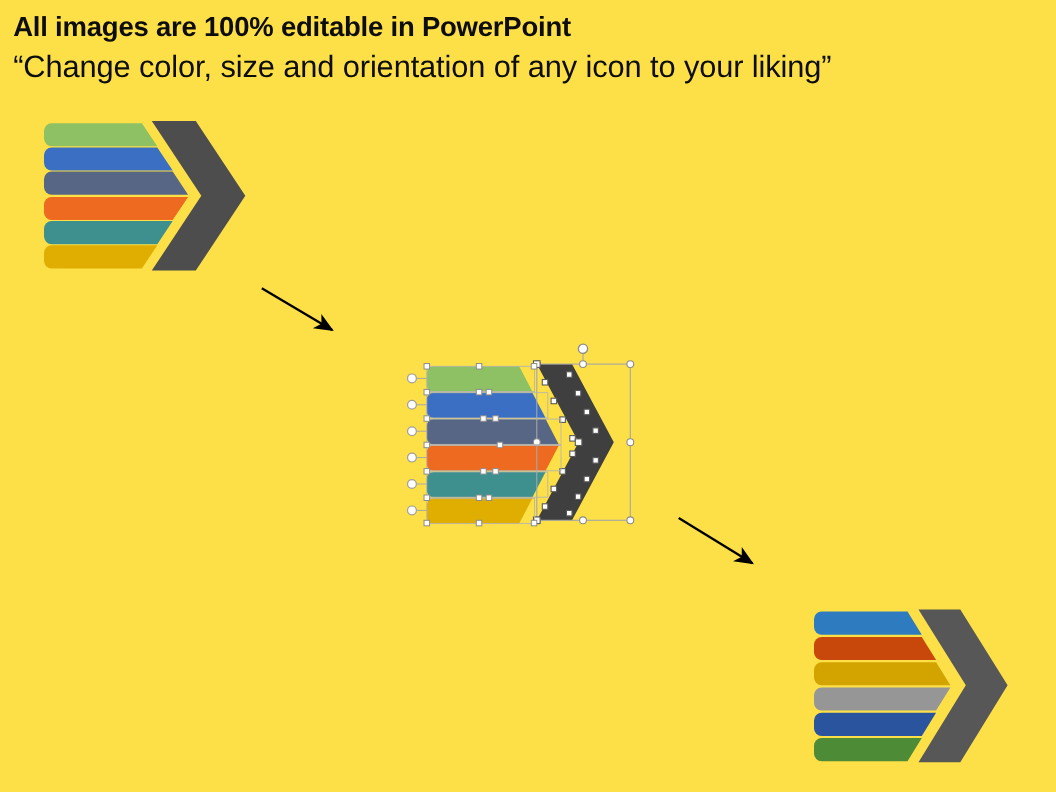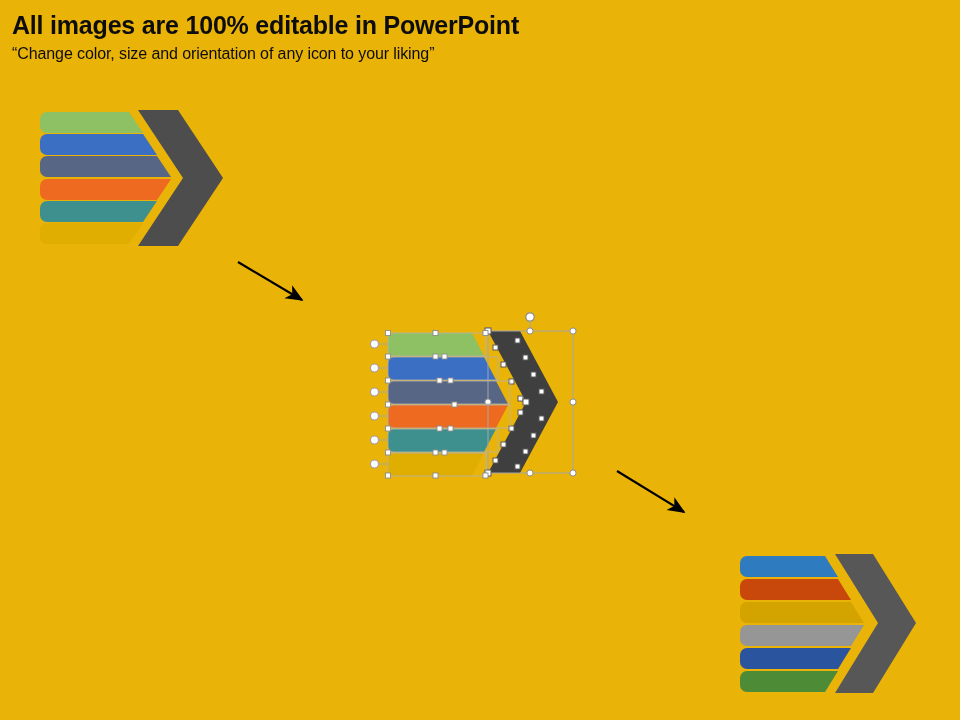--- a/index.html
+++ b/index.html
@@ -31,21 +31,21 @@
     color: #0d0d0d;
   }
   #hdr-line1 {
     top: 11px;
     font-size: 25px;
     font-weight: bold;
     letter-spacing: -0.2px;
   }
   #hdr-line2 {
     top: 45px;
-    font-size: 16px;
+    font-size: 28px;
     font-weight: normal;
     letter-spacing: -0.1px;
   }
 
   
   .graphic {
     position: absolute;
   }
   .graphic svg {
     display: block;
@@ -60,21 +60,21 @@
   
   .sel-overlay {
     position: absolute;
     left: 0; top: 0;
     pointer-events: none;
   }
 </style>
 </head>
 <body>
 
-<div id="slide" style="background: #eab308; text-align: right;">
+<div id="slide" style="background: #fde047; text-align: right;">
 
   <div class="hdr" id="hdr-line1" style="color: rgb(13, 13, 13);">All images are 100% editable in PowerPoint</div>
   <div class="hdr" id="hdr-line2" style="color: rgb(13, 13, 13);">“Change color, size and orientation of any icon to your liking”</div>
 
   <div class="graphic" id="g1" style="left:30px; top:105px;">
     <svg width="210" height="150" viewBox="0 0 210 150">
 
       <path id="g1-chev" d="M 108 5 L 148 5 L 193 73 L 148 141 L 108 141 L 153 73 Z" fill="#4D4D4D"></path>
 
       <g id="g1-bars">

